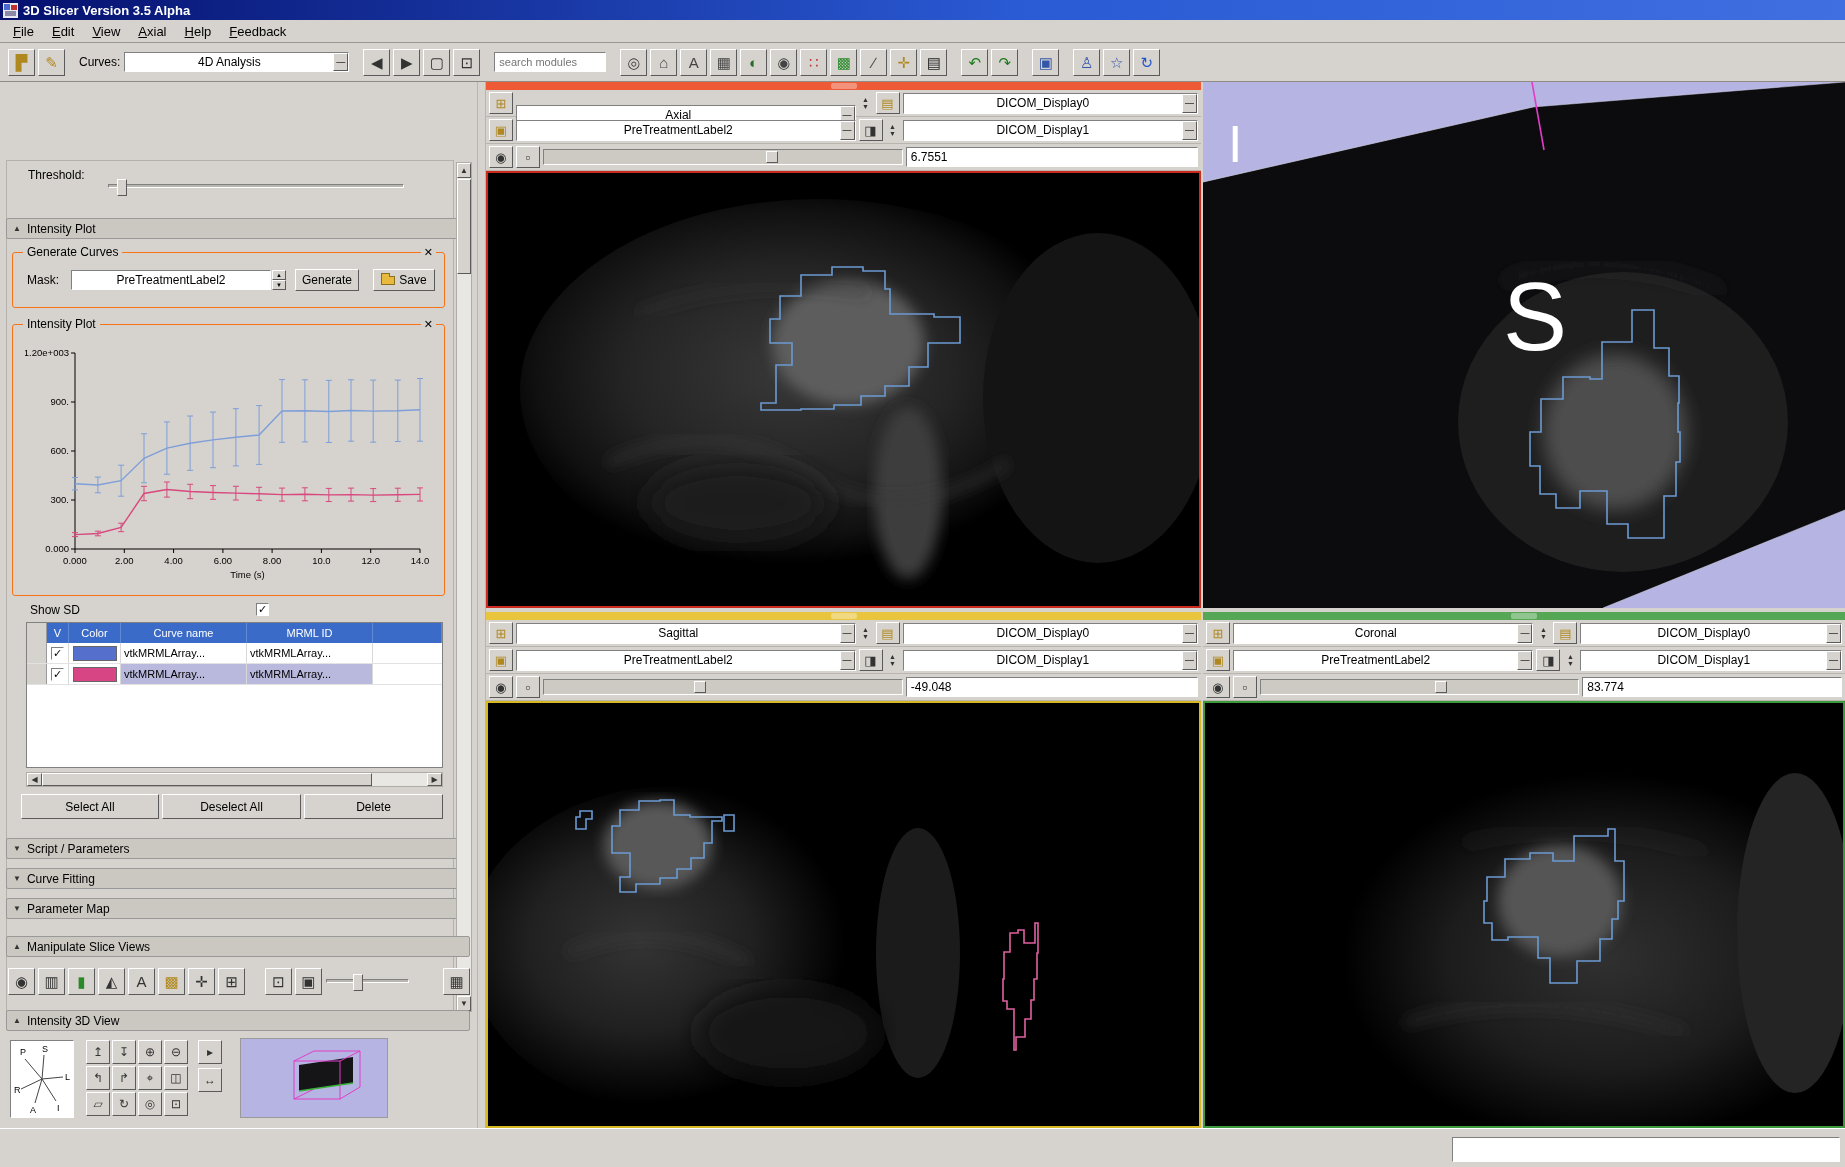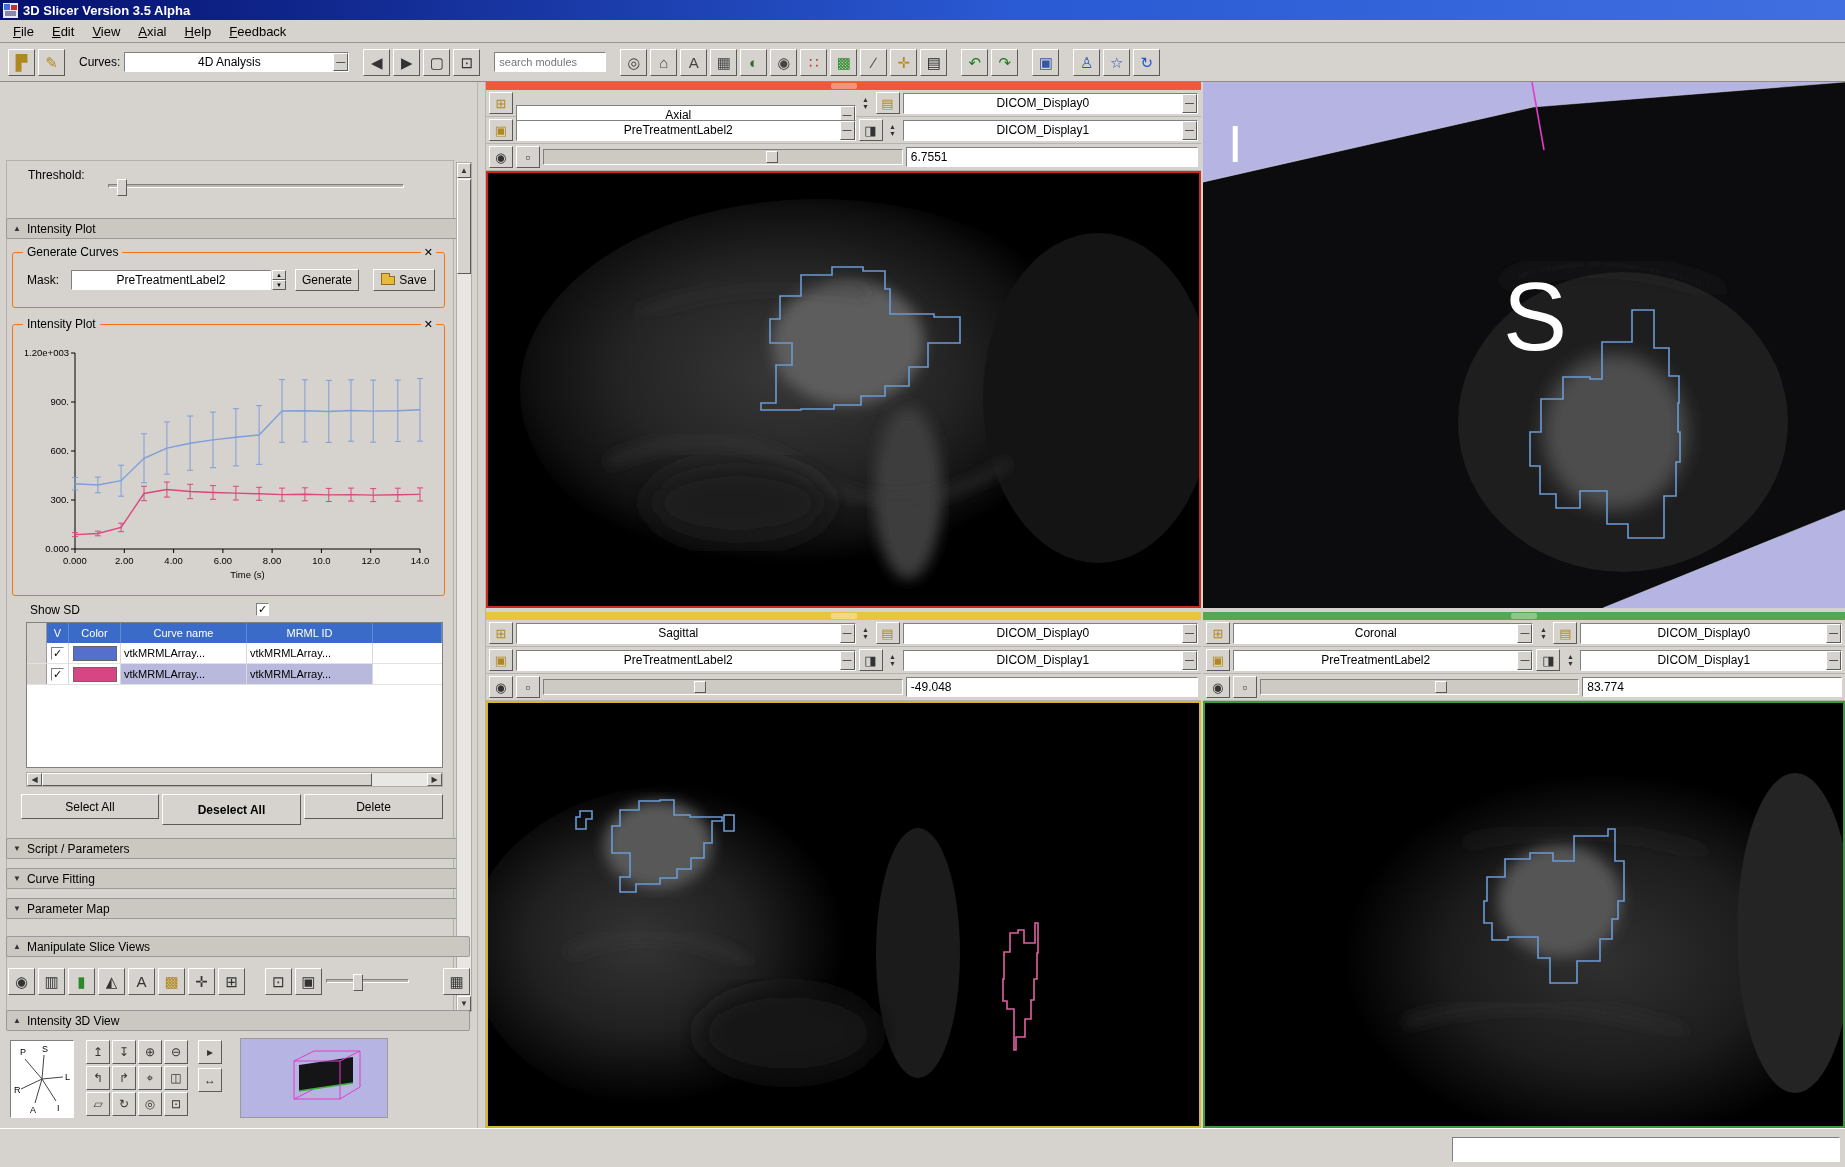--- a/index.html
+++ b/index.html
@@ -360,21 +360,21 @@
 
   <div class="abs sb-track" style="left:26px;top:690px;width:417px;height:15px;">
     <span class="sb-btn" style="left:0;top:0;width:15px;height:13px;">◀</span>
     <span class="sb-thumb" style="left:15px;top:0;width:330px;height:13px;"></span>
     <span class="sb-btn" style="right:0;top:0;width:15px;height:13px;">▶</span>
   </div>
 
   <button class="btn abs" style="left:21px;top:712px;width:138px;height:25px;">
       <span>Select All</span>
     </button>
-  <button class="btn abs" style="left:162px;top:712px;width:139px;height:31px;font-weight:bold;">
+  <button class="btn abs" style="left:162px;top:712px;width:139px;height:25px;">
       <span>Deselect All</span>
     </button>
   <button class="btn abs" style="left:304px;top:712px;width:139px;height:25px;">
       <span>Delete</span>
     </button>
 
   <div class="sect-hdr" style="top:756px;">
     <span class="sect-tri">▼</span>
     <span>Script / Parameters</span>
   </div>

